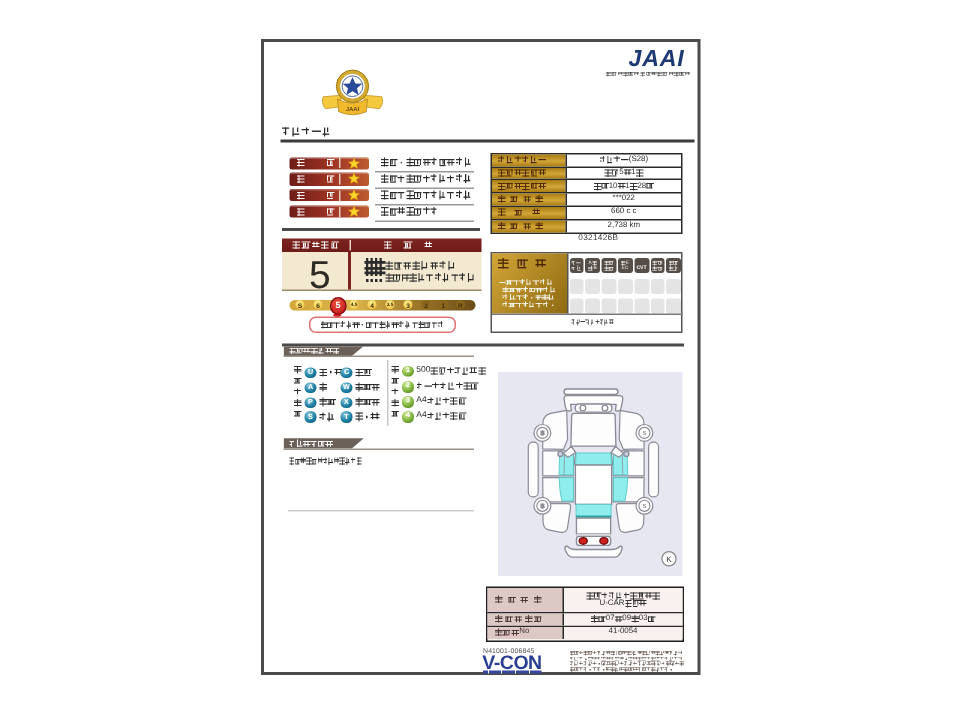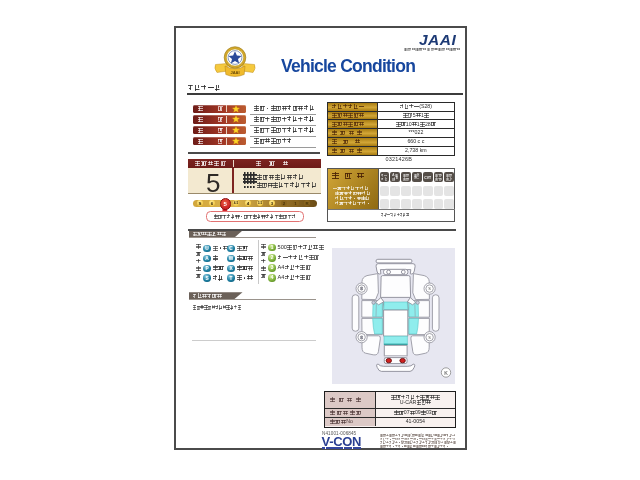--- a/index.html
+++ b/index.html
@@ -69,21 +69,20 @@
 <div class="ab" style="left:37px;top:16px;"><svg width="44" height="36" viewBox="0 0 44 36">
 <path d="M2.5,20.5 L14,19.5 L14.8,27 L4,28.5 Q0.8,24.5 2.5,20.5 Z" fill="#f5c93e" stroke="#c09020" stroke-width="0.5"></path>
 <path d="M41.5,20.5 L30,19.5 L29.2,27 L40,28.5 Q43.2,24.5 41.5,20.5 Z" fill="#f5c93e" stroke="#c09020" stroke-width="0.5"></path>
 <path d="M12,22 Q22,27.5 32,22 L31.2,30.5 Q22,34.5 12.8,30.5 Z" fill="#f0ba2c" stroke="#b08018" stroke-width="0.5"></path>
 <circle cx="22" cy="13.5" r="10.8" fill="#d5a92c" stroke="#967612" stroke-width="0.6"></circle>
 <circle cx="22" cy="13.5" r="8.6" fill="#fffef2" stroke="#b0901f" stroke-width="0.5"></circle>
 <circle cx="22" cy="13.5" r="6.9" fill="#fff" stroke="#3a57a0" stroke-width="0.6"></circle>
 <path d="M22,7.3 L23.9,11.6 L28.5,11.9 L25,14.9 L26.1,19.4 L22,16.9 L17.9,19.4 L19,14.9 L15.5,11.9 L20.1,11.6 Z" fill="#2a4a9a"></path>
 <text x="22" y="30" font-size="4" font-weight="bold" fill="#6a4a08" text-anchor="middle" font-family="Liberation Sans">JAAI</text>
 </svg></div>
-<div class="ab" style="left:105px;top:30.5px;"><span style="font-size:17.5px;font-weight:bold;color:#17479e;letter-spacing:-0.75px;line-height:15px;font-family:'Liberation Sans'">Vehicle Condition</span></div>
 <div class="ab" style="left:243px;top:6.2px;"><span style="font-size:15.5px;font-weight:bold;color:#1d3a75;font-style:italic;letter-spacing:0.5px;line-height:12px">JAAI</span></div>
 <div class="ab" style="left:228px;top:19.6px;"><span class="run jd">
           <span class="g j0" style="width:3.5px;height:3.5px;margin-right:0.25px"></span>
           <span class="g j1" style="width:3.5px;height:3.5px;margin-right:0.25px"></span>
           <span class="g j2" style="width:3.5px;height:3.5px;margin-right:0.25px"></span>
           <span class="g j0" style="width:3.5px;height:3.5px;margin-right:0.25px"></span>
           <span class="g j1" style="width:3.5px;height:3.5px;margin-right:0.25px"></span>
           <span class="g j2" style="width:3.5px;height:3.5px;margin-right:0.25px"></span>
           <span class="t" style="font-size:3.68px;line-height:3.5px;margin-right:0.25px"> </span>
           <span class="g j0" style="width:3.5px;height:3.5px;margin-right:0.25px"></span>

